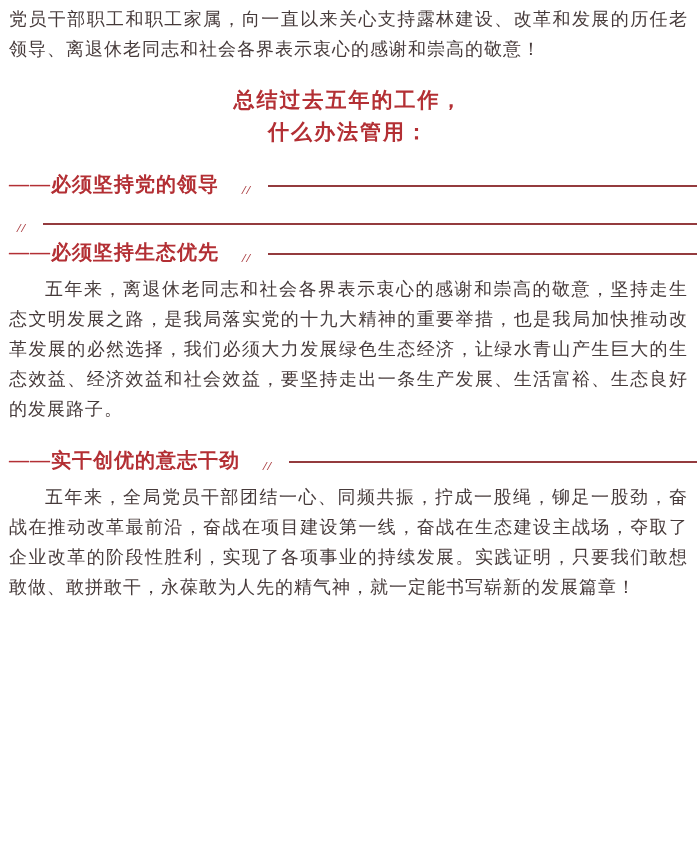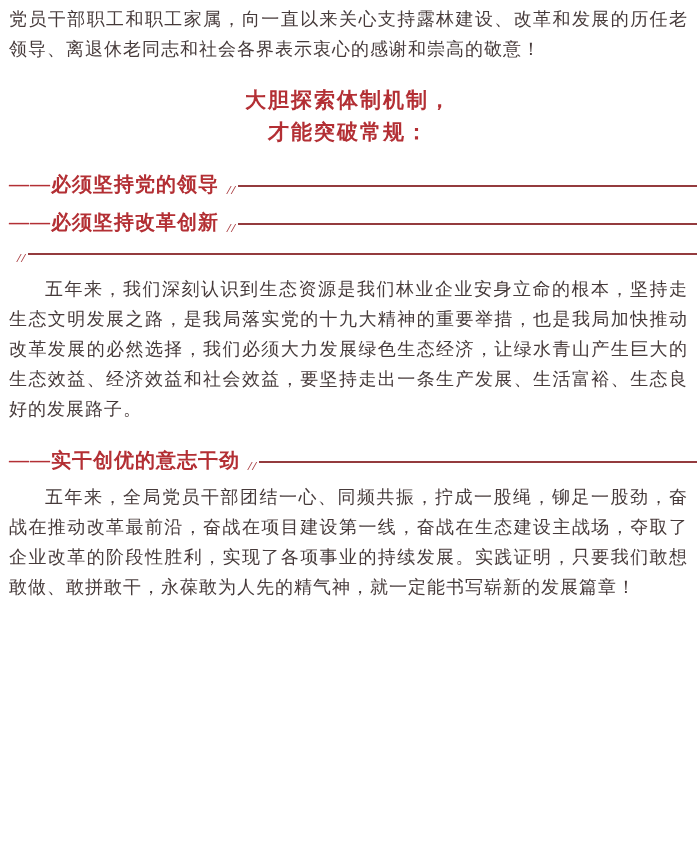--- a/index.html
+++ b/index.html
@@ -38,20 +38,21 @@
     color: #b32f34;
     font-weight: bold;
     font-size: 21px;
     line-height: 32px;
     letter-spacing: 2px;
   }
   .section-head {
     display: flex;
     align-items: center;
     height: 28px;
+    gap: 15px;
   }
   .section-title {
     color: #b32f34;
     font-weight: bold;
     font-size: 20px;
     letter-spacing: 1px;
     white-space: nowrap;
   }
   .slash-mark {
     color: #a8383c;
@@ -81,46 +82,46 @@
   .s4 { margin-top: 22px; }
 </style>
 </head>
 <body>
 
 <div class="page">
 
   <p class="body-text no-indent">党员干部职工和职工家属，向一直以来关心支持露林建设、改革和发展的历任老领导、离退休老同志和社会各界表示衷心的感谢和崇高的敬意！</p>
 
   <div class="center-title">
-    <div>大胆探索体制机制，</div>
-    <div>才能突破常规：</div>
+    <div>总结过去五年的工作，</div>
+    <div>什么办法管用：</div>
   </div>
 
   <div class="section s1">
     <div class="section-head">
       <span class="section-title">——必须坚持党的领导</span>
       <span class="slash-mark">//</span>
       <span class="rule-line"></span>
     </div>
   </div>
 
   <div class="section s2">
     <div class="section-head">
-      <span class="section-title">——必须坚持改革创新</span>
       <span class="slash-mark">//</span>
       <span class="rule-line"></span>
     </div>
   </div>
 
   <div class="section s3">
     <div class="section-head">
+      <span class="section-title">——必须坚持生态优先</span>
       <span class="slash-mark">//</span>
       <span class="rule-line"></span>
     </div>
-    <p class="body-text">五年来，我们深刻认识到生态资源是我们林业企业安身立命的根本，坚持走生态文明发展之路，是我局落实党的十九大精神的重要举措，也是我局加快推动改革发展的必然选择，我们必须大力发展绿色生态经济，让绿水青山产生巨大的生态效益、经济效益和社会效益，要坚持走出一条生产发展、生活富裕、生态良好的发展路子。</p>
+    <p class="body-text">五年来，离退休老同志和社会各界表示衷心的感谢和崇高的敬意，坚持走生态文明发展之路，是我局落实党的十九大精神的重要举措，也是我局加快推动改革发展的必然选择，我们必须大力发展绿色生态经济，让绿水青山产生巨大的生态效益、经济效益和社会效益，要坚持走出一条生产发展、生活富裕、生态良好的发展路子。</p>
   </div>
 
   <div class="section s4">
     <div class="section-head">
       <span class="section-title">——实干创优的意志干劲</span>
       <span class="slash-mark">//</span>
       <span class="rule-line"></span>
     </div>
     <p class="body-text">五年来，全局党员干部团结一心、同频共振，拧成一股绳，铆足一股劲，奋战在推动改革最前沿，奋战在项目建设第一线，奋战在生态建设主战场，夺取了企业改革的阶段性胜利，实现了各项事业的持续发展。实践证明，只要我们敢想敢做、敢拼敢干，永葆敢为人先的精气神，就一定能书写崭新的发展篇章！</p>
   </div>

